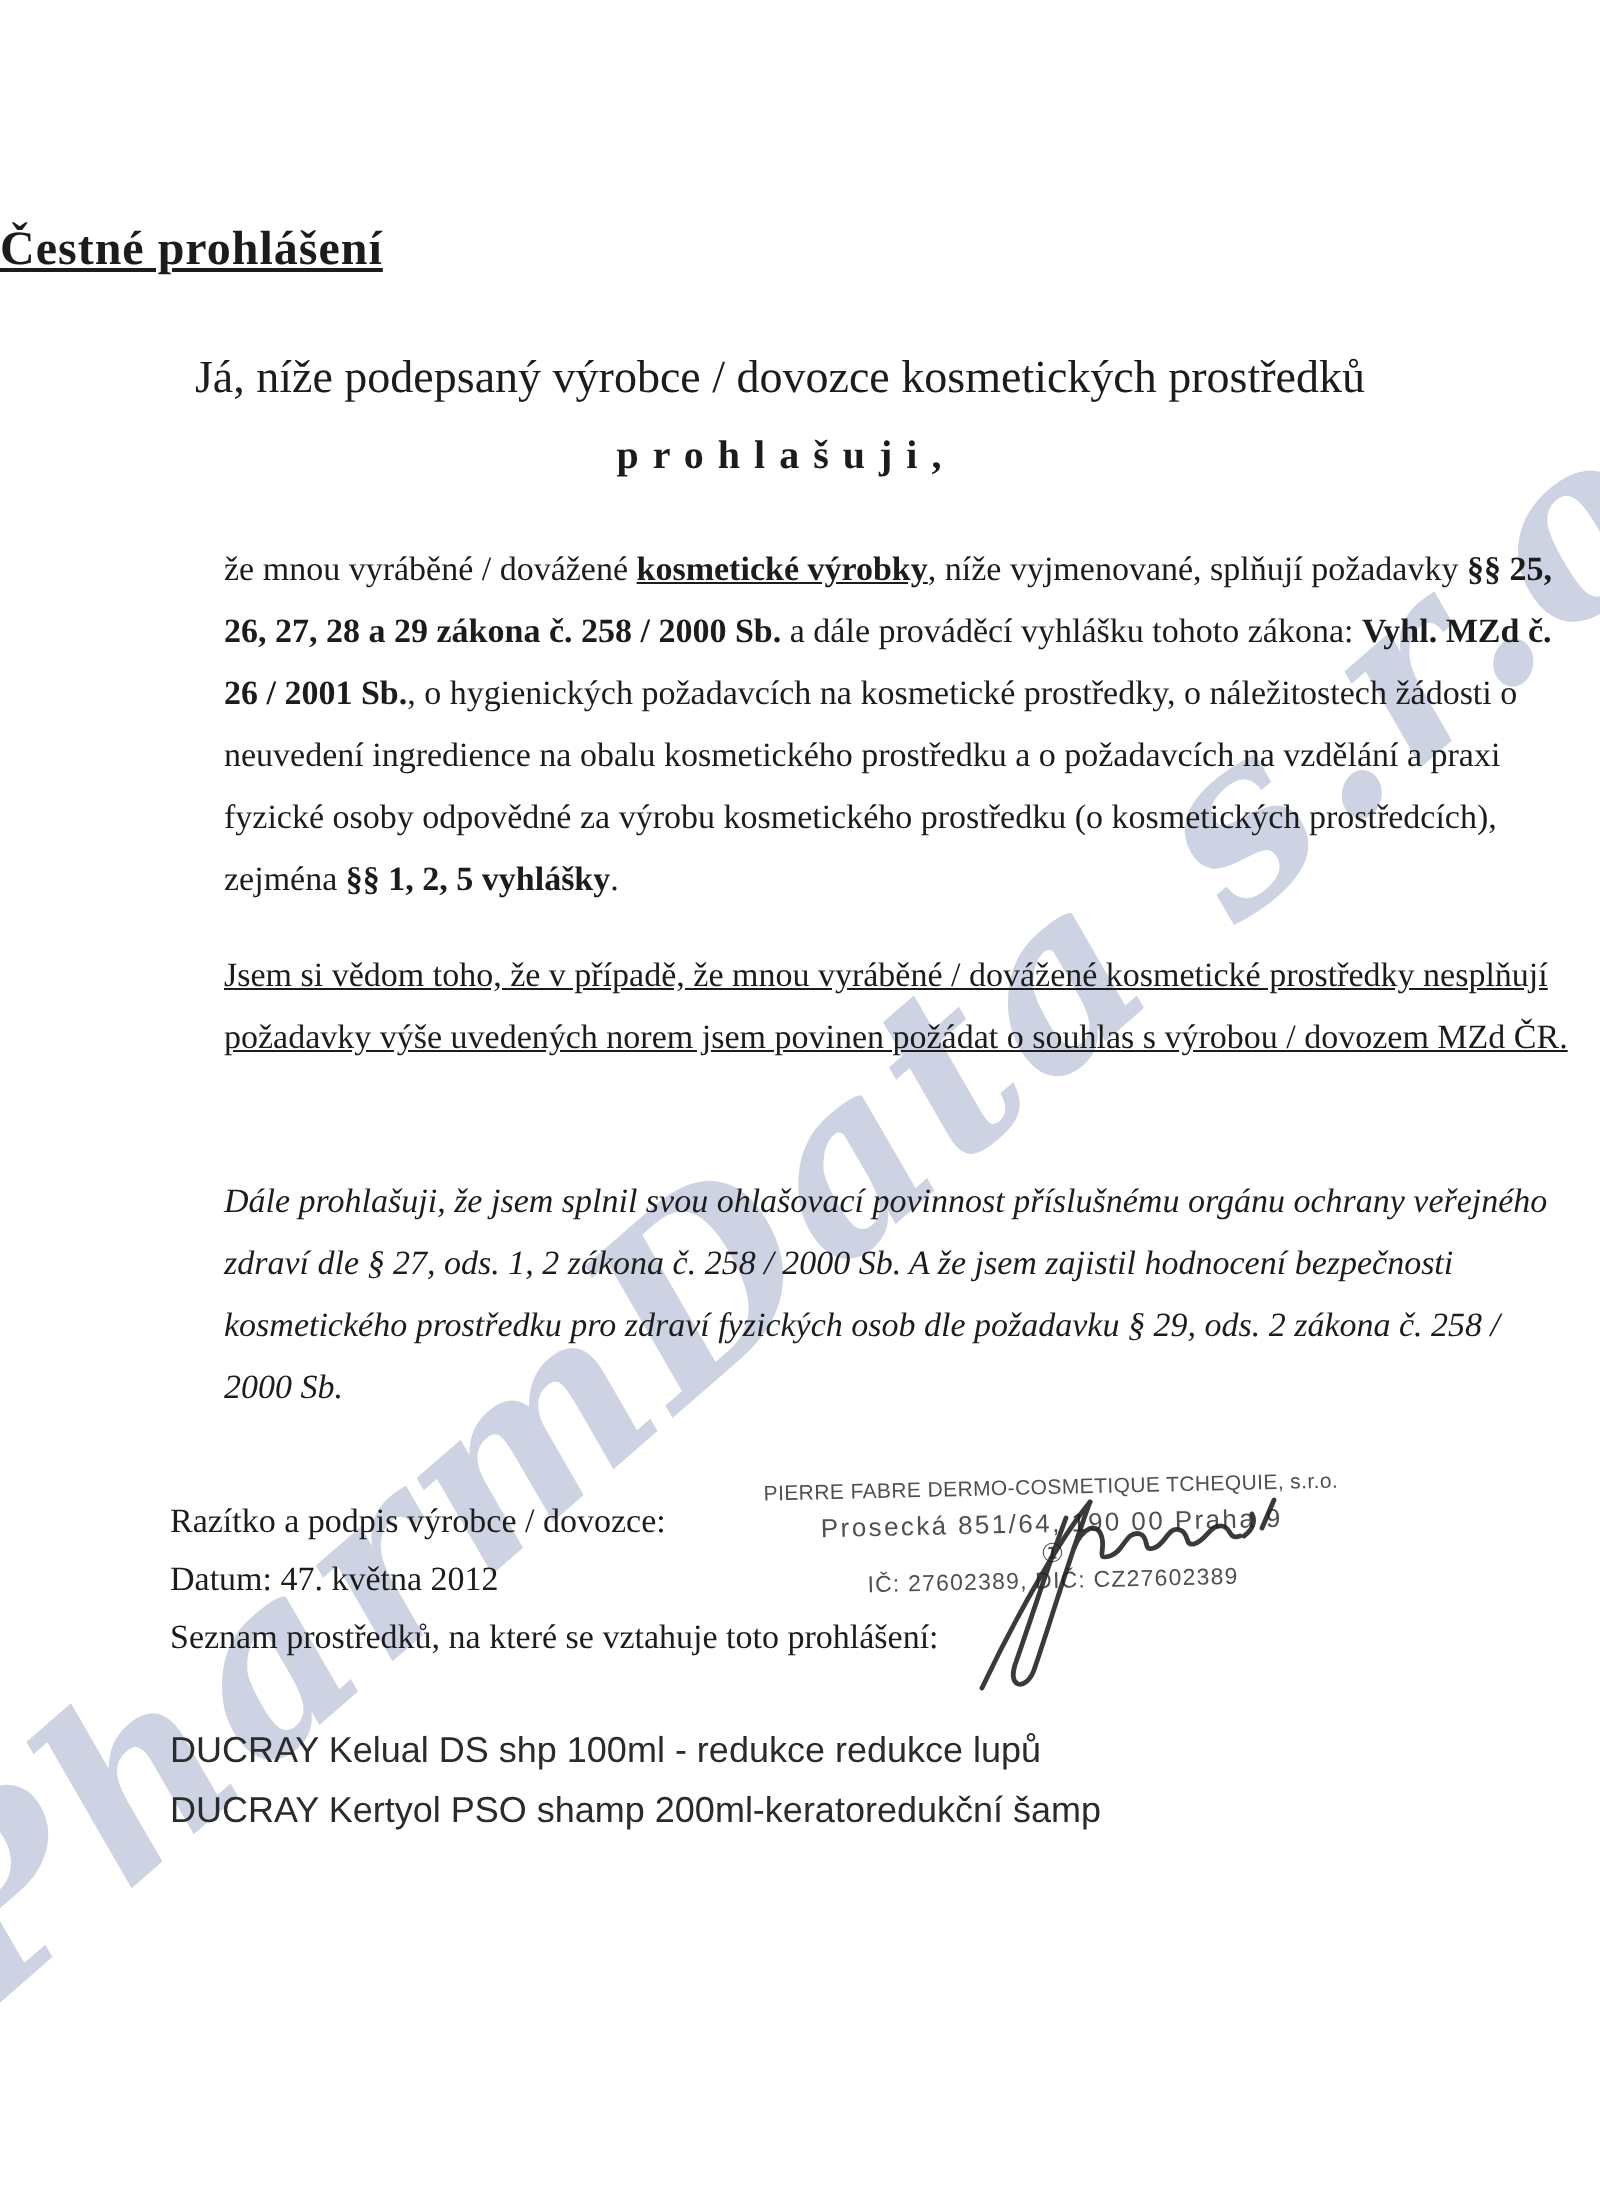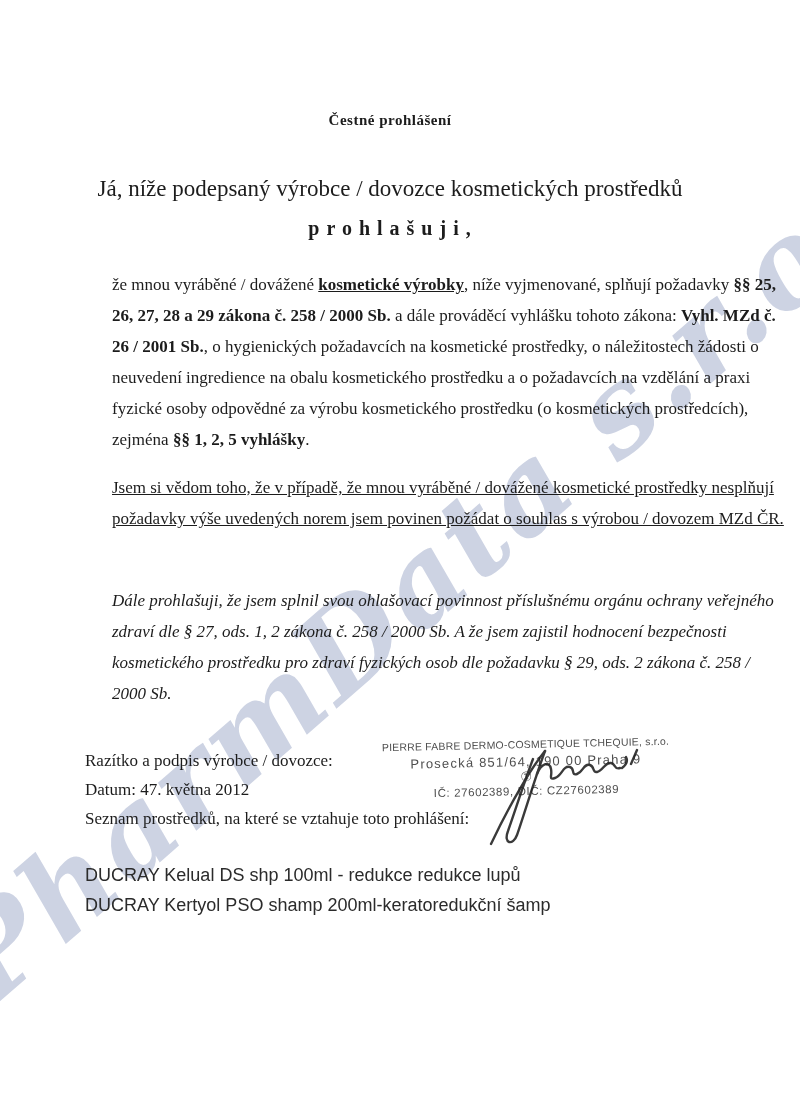--- a/index.html
+++ b/index.html
@@ -27,23 +27,24 @@
     letter-spacing:4px;
     color:rgba(130,145,185,0.40);
     white-space:nowrap;
     text-align:center;
     pointer-events:none;
     user-select:none;
   }
 
   .title{
     position:absolute;top:112px;left:0;width:780px;
-    text-align:center;
-    font-size:15px;font-weight:bold;
+    text-align:left;
+    font-size:24px;font-weight:bold;
     letter-spacing:0.5px;
+    text-decoration:underline;
   }
   .intro{
     position:absolute;top:176px;left:0;width:780px;
     text-align:center;font-size:23px;
   }
   .declare{
     position:absolute;top:217px;left:0;width:780px;
     text-align:center;font-size:20px;font-weight:bold;
     letter-spacing:1px;
   }

